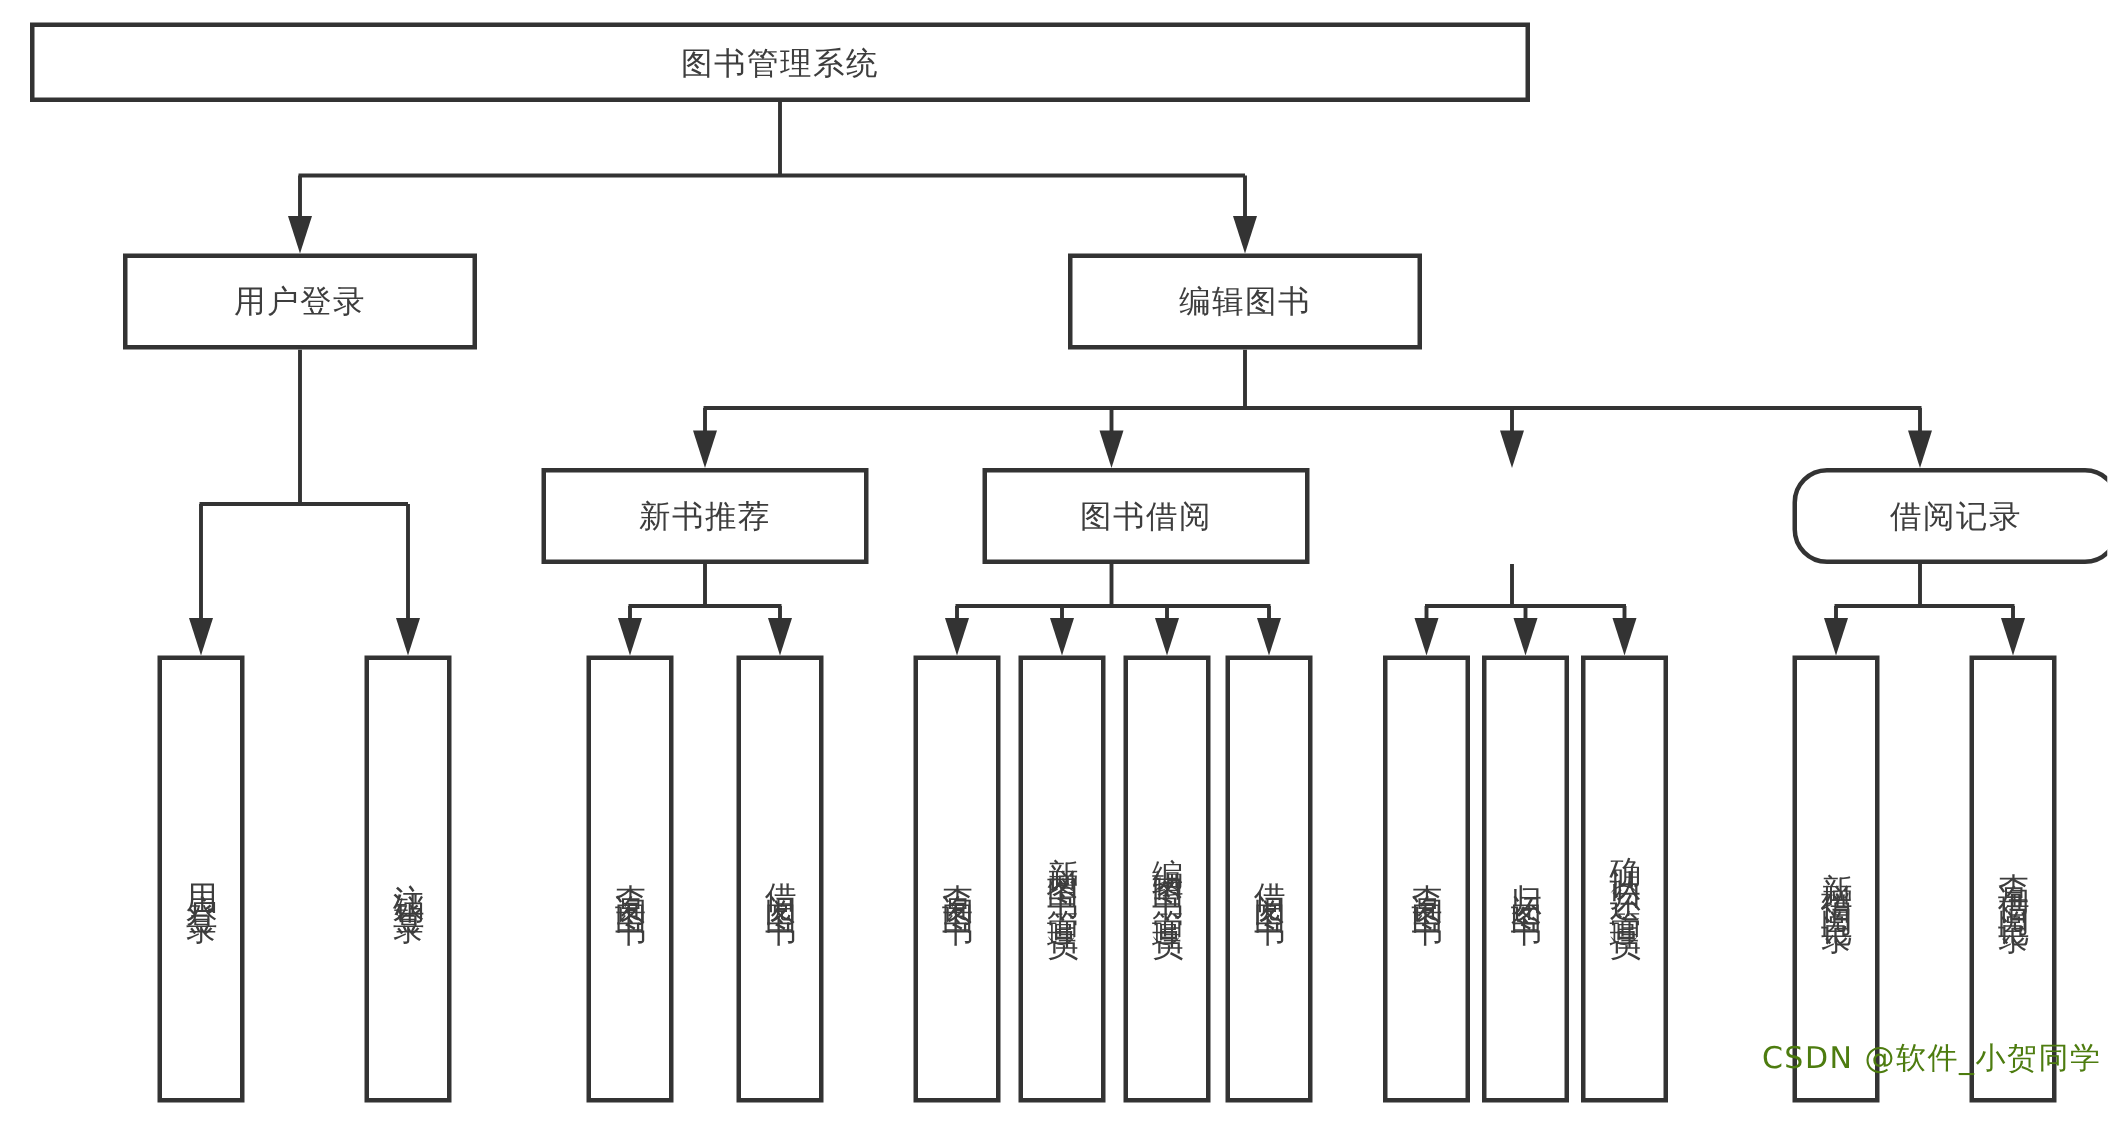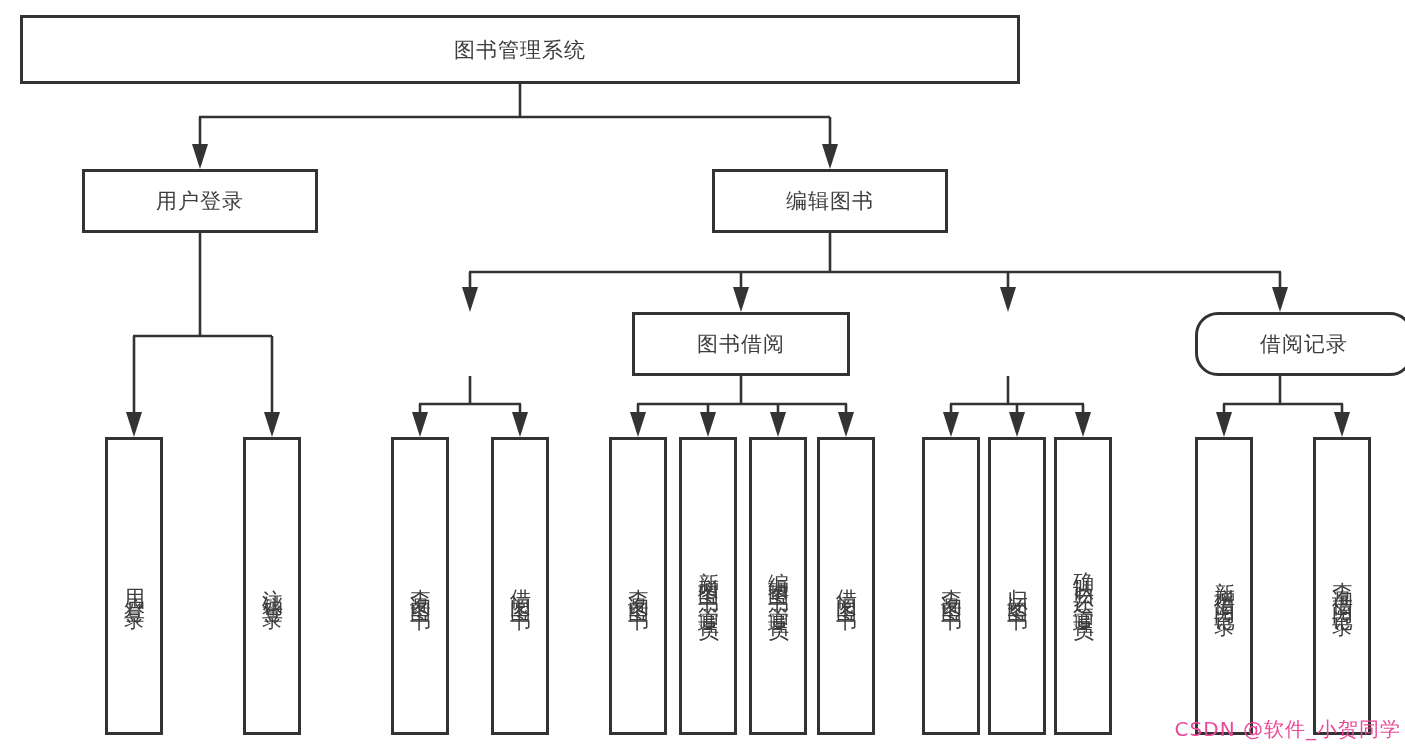--- a/index.html
+++ b/index.html
@@ -25,26 +25,26 @@
     background: #ffffff;
     display: flex;
     align-items: center;
     justify-content: center;
     color: #3d3d3d;
     font-size: 21px;
     font-weight: 500;
     letter-spacing: 1px;
     text-align: center;
   }
-  .box-root    { left: 20px;  top: 15px;  width: 1000px; height: 69px; }
+  .box-root    { left: 20px;  top: 15px;  width: 1000px; height: 53px; }
   .box-l2a     { left: 82px;  top: 169px; width: 236px;  height: 64px; }
   .box-l2b     { left: 712px; top: 169px; width: 236px;  height: 64px; }
   .box-l3      { top: 312px;  width: 218px; height: 64px; }
   .l3-1 { left: 361px; }
-  .l3-2 { left: 632px; align-items: center; }
+  .l3-2 { left: 655px; align-items: center; }
   .l3-3 { left: 899px; }
   .l3-4 { left: 1195px; border-radius: 23px; }
   .vbox {
     top: 437px;
     width: 58px;
     height: 298px;
   }
   .vbox .vlabel {
     writing-mode: vertical-rl;
     text-orientation: mixed;
@@ -62,23 +62,23 @@
   .v7  { left: 749px; }
   .v8  { left: 817px; }
   .v9  { left: 922px; }
   .v10 { left: 988px; }
   .v11 { left: 1054px; }
   .v12 { left: 1195px; }
   .v13 { left: 1313px; }
   .watermark {
     position: absolute;
     right: 4px;
-    top: 716px;
+    top: 692px;
     font-size: 20px;
-    color: #ec4899;
+    color: #4d7c0f;
     letter-spacing: 1px;
     z-index: 5;
     white-space: nowrap;
   }
 </style>
 </head>
 <body>
 
 <div class="stage">
 
@@ -166,20 +166,23 @@
     <span>图书管理系统</span>
   </div>
 
   <div class="box box-l2a">
     <span>用户登录</span>
   </div>
   <div class="box box-l2b">
     <span>编辑图书</span>
   </div>
 
+  <div class="box box-l3 l3-1">
+    <span>新书推荐</span>
+  </div>
   <div class="box box-l3 l3-2">
     <span>图书借阅</span>
   </div>
   <div class="box box-l3 l3-4">
     <span>借阅记录</span>
   </div>
 
   <div class="box vbox v1">
     <span class="vlabel">用户登录</span>
   </div>

